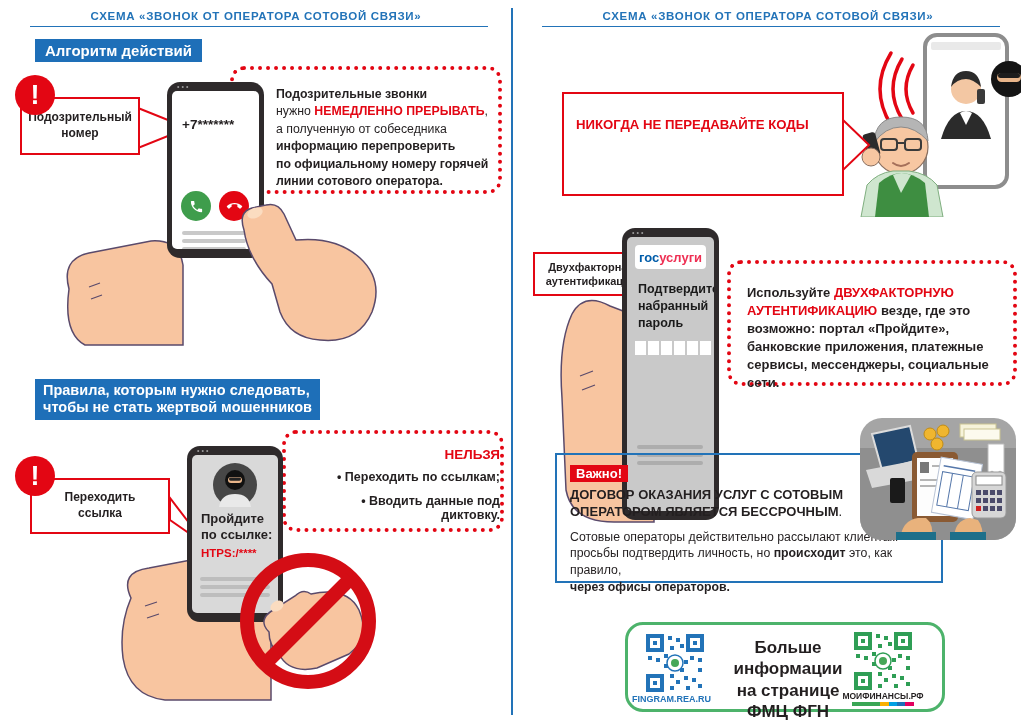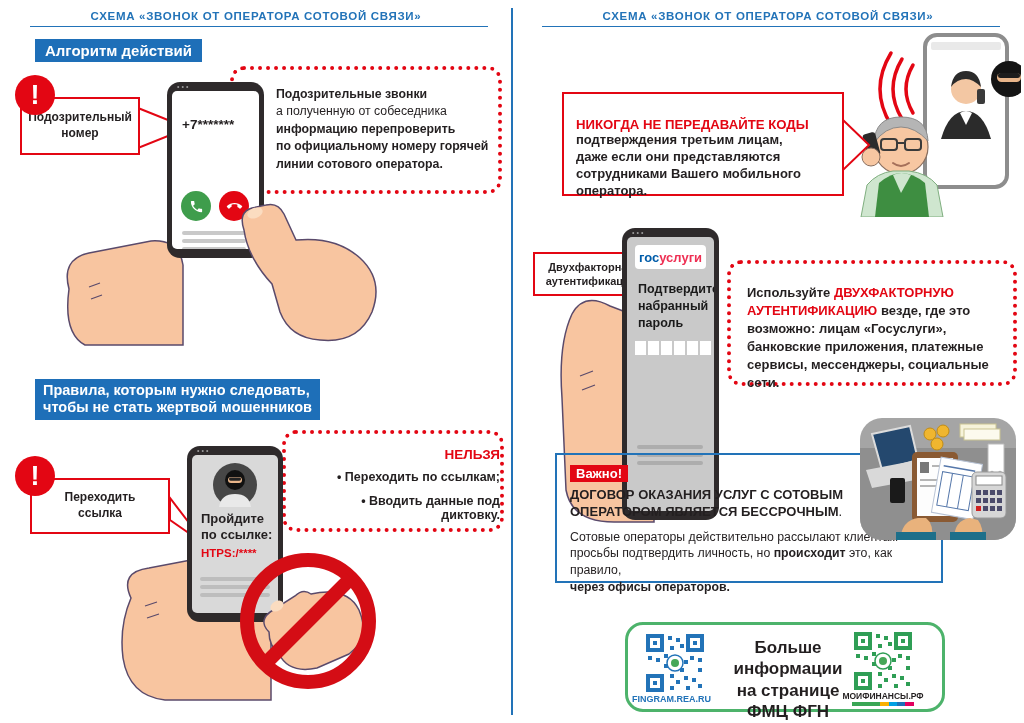--- a/index.html
+++ b/index.html
@@ -40,20 +40,21 @@
   <div class="abs rule" style="left:30px;top:26px;width:458px;"></div>
   <div class="abs hdr" style="left:512px;top:10px;width:512px;">СХЕМА «ЗВОНОК ОТ ОПЕРАТОРА СОТОВОЙ СВЯЗИ»</div>
   <div class="abs rule" style="left:542px;top:26px;width:458px;"></div>
   <div class="abs divider" style="left:511px;top:8px;height:707px;"></div>
 
   <div class="abs sect" style="left:35px;top:39px;padding:3px 10px;font-size:15px;">Алгоритм действий</div>
 
   <div class="abs dotbox" style="left:230px;top:66px;width:272px;height:128px;">
     <div class="note" style="padding:16px 6px 0 42px;">
       <div><span class="b">Подозрительные звонки</span></div>
+      <div><span>нужно </span><span class="b red">НЕМЕДЛЕННО ПРЕРЫВАТЬ</span><span>,</span></div>
       <div><span>а полученную от собеседника</span></div>
       <div><span class="b">информацию перепроверить</span></div>
       <div><span class="b">по официальному номеру горячей</span></div>
       <div><span class="b">линии сотового оператора.</span></div>
     </div>
   </div>
 
   <div class="abs excl" style="left:15px;top:75px;">!</div>
   <div class="abs callout" style="left:20px;top:97px;width:120px;height:58px;">
     <div>Подозрительный</div>
@@ -170,26 +171,20 @@
     <path d="M50,136 Q58,142 66,136" stroke="#a5705a" stroke-width="2" fill="none" stroke-linecap="round"></path>
     <rect x="22" y="106" width="13" height="24" rx="3" fill="#2b2b2b" transform="rotate(-15 28 118)"></rect>
     <circle cx="28" cy="130" r="9" fill="#f7c7a2" stroke="#8a6f5f" stroke-width="1"></circle>
     <path d="M18,190 L24,158 Q34,146 50,144 L66,144 Q84,146 94,158 L100,190 Z" fill="#cfe6cf" stroke="#7fae7f" stroke-width="1"></path>
     <path d="M32,190 L36,156 Q48,146 58,146 Q70,146 82,156 L86,190 Z" fill="#3e8e41"></path>
     <path d="M50,148 L58,166 L68,148 Q58,144 50,148 Z" fill="#cfe6cf"></path>
   </svg>
 
   <div class="abs" style="left:562px;top:92px;width:282px;height:104px;background:#fff;border:2px solid #e30613;box-sizing:border-box;padding:23px 12px;z-index:2;">
     <div class="b red" style="font-size:13.2px;">НИКОГДА НЕ ПЕРЕДАВАЙТЕ КОДЫ</div>
-    <div class="b" style="font-size:13px;line-height:1.3;">
-      <div>подтверждения третьим лицам,</div>
-      <div>даже если они представляются</div>
-      <div>сотрудниками Вашего мобильного</div>
-      <div>оператора.</div>
-    </div>
   </div>
   <svg class="abs" style="left:842px;top:118px;z-index:3;" width="30" height="56">
     <polygon points="1,2 27,27 1,52" fill="#fff" stroke="#e30613" stroke-width="2"></polygon>
   </svg>
 
   <div class="abs callout" style="left:533px;top:252px;width:116px;height:44px;font-size:11px;">
     <div>Двухфакторная</div>
     <div>аутентификация</div>
   </div>
   <svg class="abs arrow" style="left:647px;top:260px;" width="40" height="50">
@@ -219,21 +214,21 @@
       <div class="gline" style="left:10px;top:208px;width:66px;background:#adadad;"></div>
       <div class="gline" style="left:10px;top:216px;width:66px;background:#adadad;"></div>
       <div class="gline" style="left:10px;top:224px;width:66px;background:#adadad;"></div>
     </div>
   </div>
 
   <div class="abs dotbox" style="left:727px;top:260px;width:290px;height:126px;">
     <div class="b" style="padding:20px 0 0 16px;font-size:13px;line-height:1.38;">
       <div><span>Используйте </span><span class="red">ДВУХФАКТОРНУЮ</span></div>
       <div><span class="red">АУТЕНТИФИКАЦИЮ</span><span> везде, где это</span></div>
-      <div>возможно: лицам «Госуслуги»,</div>
+      <div>возможно: портал «Пройдите»,</div>
       <div>банковские приложения, платежные</div>
       <div>сервисы, мессенджеры, социальные</div>
       <div>сети.</div>
     </div>
   </div>
 
   <div class="abs" style="left:555px;top:453px;width:388px;height:130px;border:2px solid #2273b8;box-sizing:border-box;padding:9px 13px;z-index:2;">
     <span style="display:inline-block;background:#e30613;color:#fff;font-weight:bold;font-size:13px;padding:1px 6px;">Важно!</span>
     <div class="b" style="font-size:13px;line-height:1.3;margin-top:5px;">
       <div>ДОГОВОР ОКАЗАНИЯ УСЛУГ С СОТОВЫМ</div>

